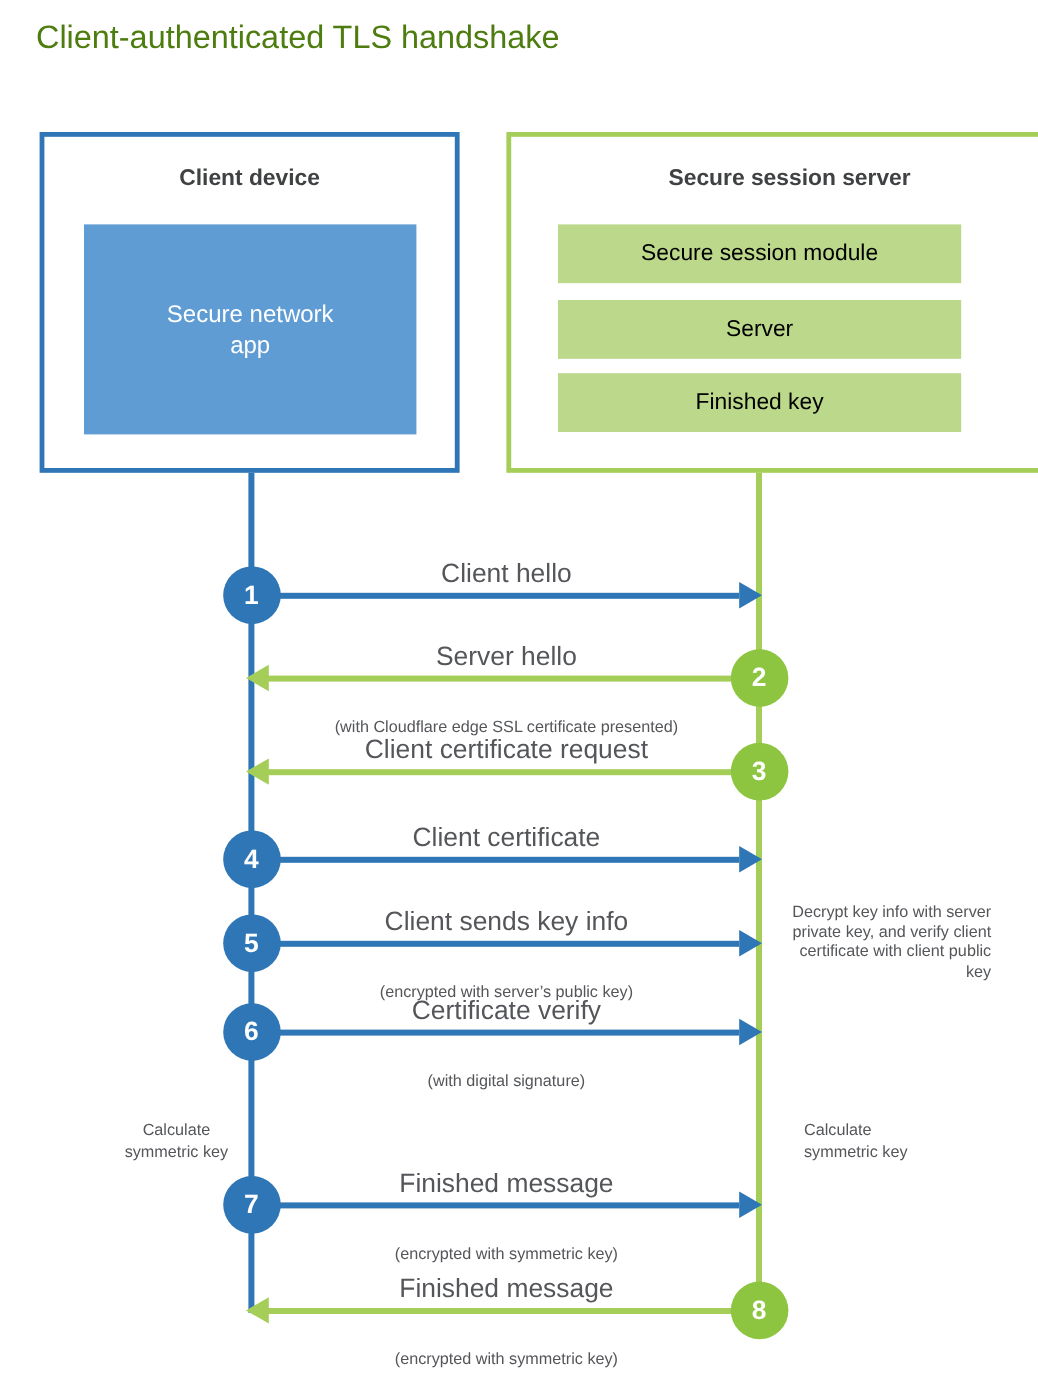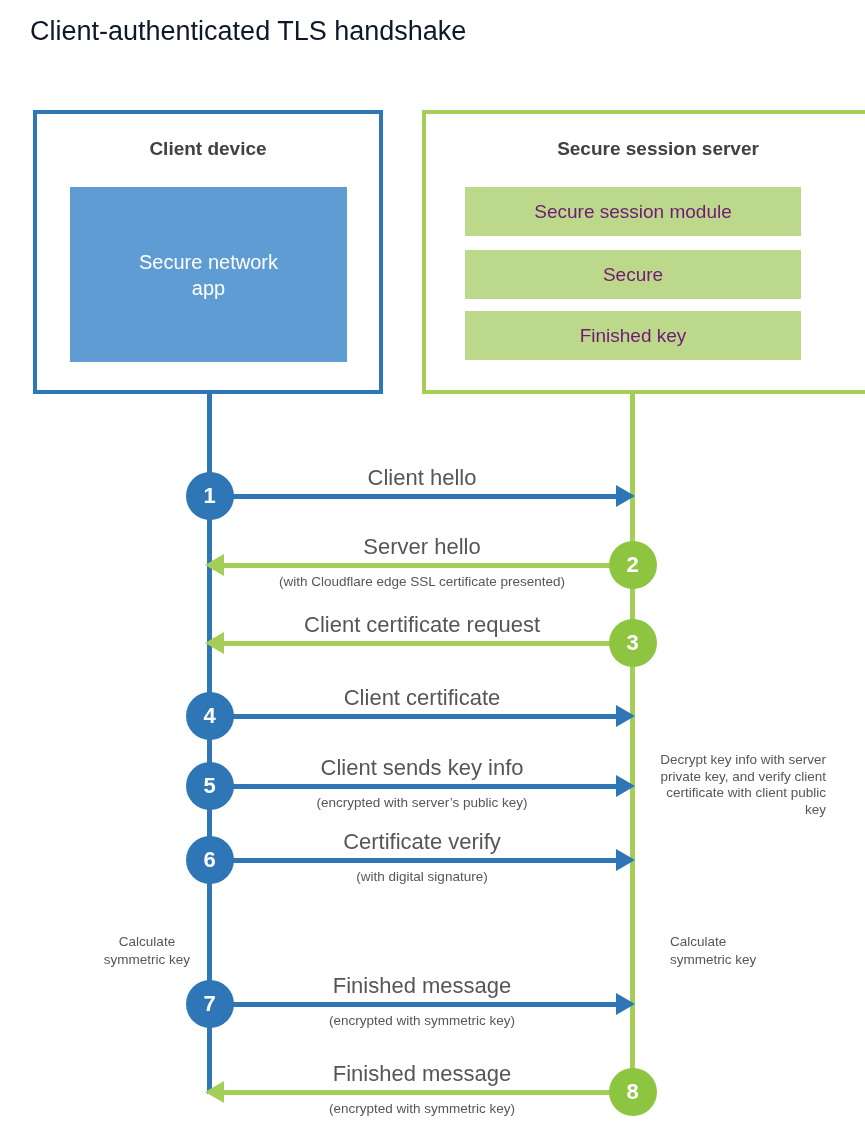--- a/index.html
+++ b/index.html
@@ -12,39 +12,39 @@
     --heading:#3F4142;
   }
   *{margin:0;padding:0;box-sizing:border-box;}
   body{background:#fff;}
   .canvas{
     position:relative;width:865px;height:1146px;background:#ffffff;
     font-family:"Liberation Sans",sans-serif;overflow:hidden;
   }
   .page-title{
     position:absolute;left:30px;top:16px;font-size:27px;font-weight:300;
-    color:#0f172a;letter-spacing:0px;
+    color:#4d7c0f;letter-spacing:0px;
   }
   .entity-box{position:absolute;top:110px;background:#fff;}
   .client-box{left:33px;width:350px;height:284px;border:4px solid var(--blue);}
   .server-box{left:422px;width:472px;height:284px;border:4px solid var(--green-line);}
   .box-title{
     position:absolute;top:24px;left:0;width:100%;text-align:center;
     font-weight:bold;font-size:19px;color:var(--heading);
   }
   .client-app{
     position:absolute;left:33px;top:73px;width:277px;height:175px;
     background:var(--blue-fill);display:flex;align-items:center;justify-content:center;
   }
   .client-app span{
     display:block;width:150px;text-align:center;color:#fff;font-size:20px;line-height:26px;
   }
   .server-bar{
     position:absolute;left:39px;width:336px;height:49px;background:var(--green-bar);
-    color:#701a75;font-size:19px;display:flex;align-items:center;justify-content:center;
+    color:#000000;font-size:19px;display:flex;align-items:center;justify-content:center;
   }
   .bar-0{top:73px}.bar-1{top:136px}.bar-2{top:197px}
   .lifeline{position:absolute;top:394px;width:5px;height:700px;}
   .client-line{left:207px;background:var(--blue);}
   .server-line{left:630px;background:var(--green-line);}
   .arrow-line{position:absolute;height:5px;}
   .arrow-line.blue{background:var(--blue);}
   .arrow-line.green{background:var(--green-line);}
   .arrow-head{position:absolute;width:0;height:0;border-top:11px solid transparent;border-bottom:11px solid transparent;}
   .arrow-head.right{border-left:19px solid var(--blue);}
@@ -55,21 +55,21 @@
     color:#fff;font-weight:bold;font-size:22px;
   }
   .num-circle.blue{background:var(--blue);}
   .num-circle.green{background:var(--green-circle);}
   .msg-label{
     position:absolute;left:210px;width:424px;text-align:center;
     font-size:22px;color:var(--text);
   }
   .msg-sub{
     position:absolute;left:210px;width:424px;text-align:center;
-    font-size:13.5px;color:var(--text);
+    font-size:13.5px;color:var(--text);margin-top:24px;
   }
   .side-note{
     position:absolute;font-size:13.5px;color:var(--text);line-height:16.5px;
   }
   .decrypt-note{left:658px;top:752px;width:168px;text-align:right;}
   .calc-left{left:99px;top:933px;width:96px;text-align:center;line-height:18px;}
   .calc-right{left:670px;top:933px;width:100px;text-align:left;line-height:18px;}
 </style>
 </head>
 <body>
@@ -81,21 +81,21 @@
   <div class="entity-box client-box">
     <div class="box-title">Client device</div>
     <div class="client-app">
       <span>Secure network app</span>
     </div>
   </div>
 
   <div class="entity-box server-box">
     <div class="box-title">Secure session server</div>
     <div class="server-bar bar-0">Secure session module</div>
-    <div class="server-bar bar-1">Secure</div>
+    <div class="server-bar bar-1">Server</div>
     <div class="server-bar bar-2">Finished key</div>
   </div>
 
   <div class="lifeline client-line"></div>
   <div class="lifeline server-line"></div>
 
   <div id="rows">
       <div class="arrow-line blue" style="left: 212px; top: 494px; width: 404px;"></div>
       <div class="arrow-head right" style="left: 616px; top: 485px;"></div>
       <div class="msg-label" style="top: 465px;">Client hello</div>

